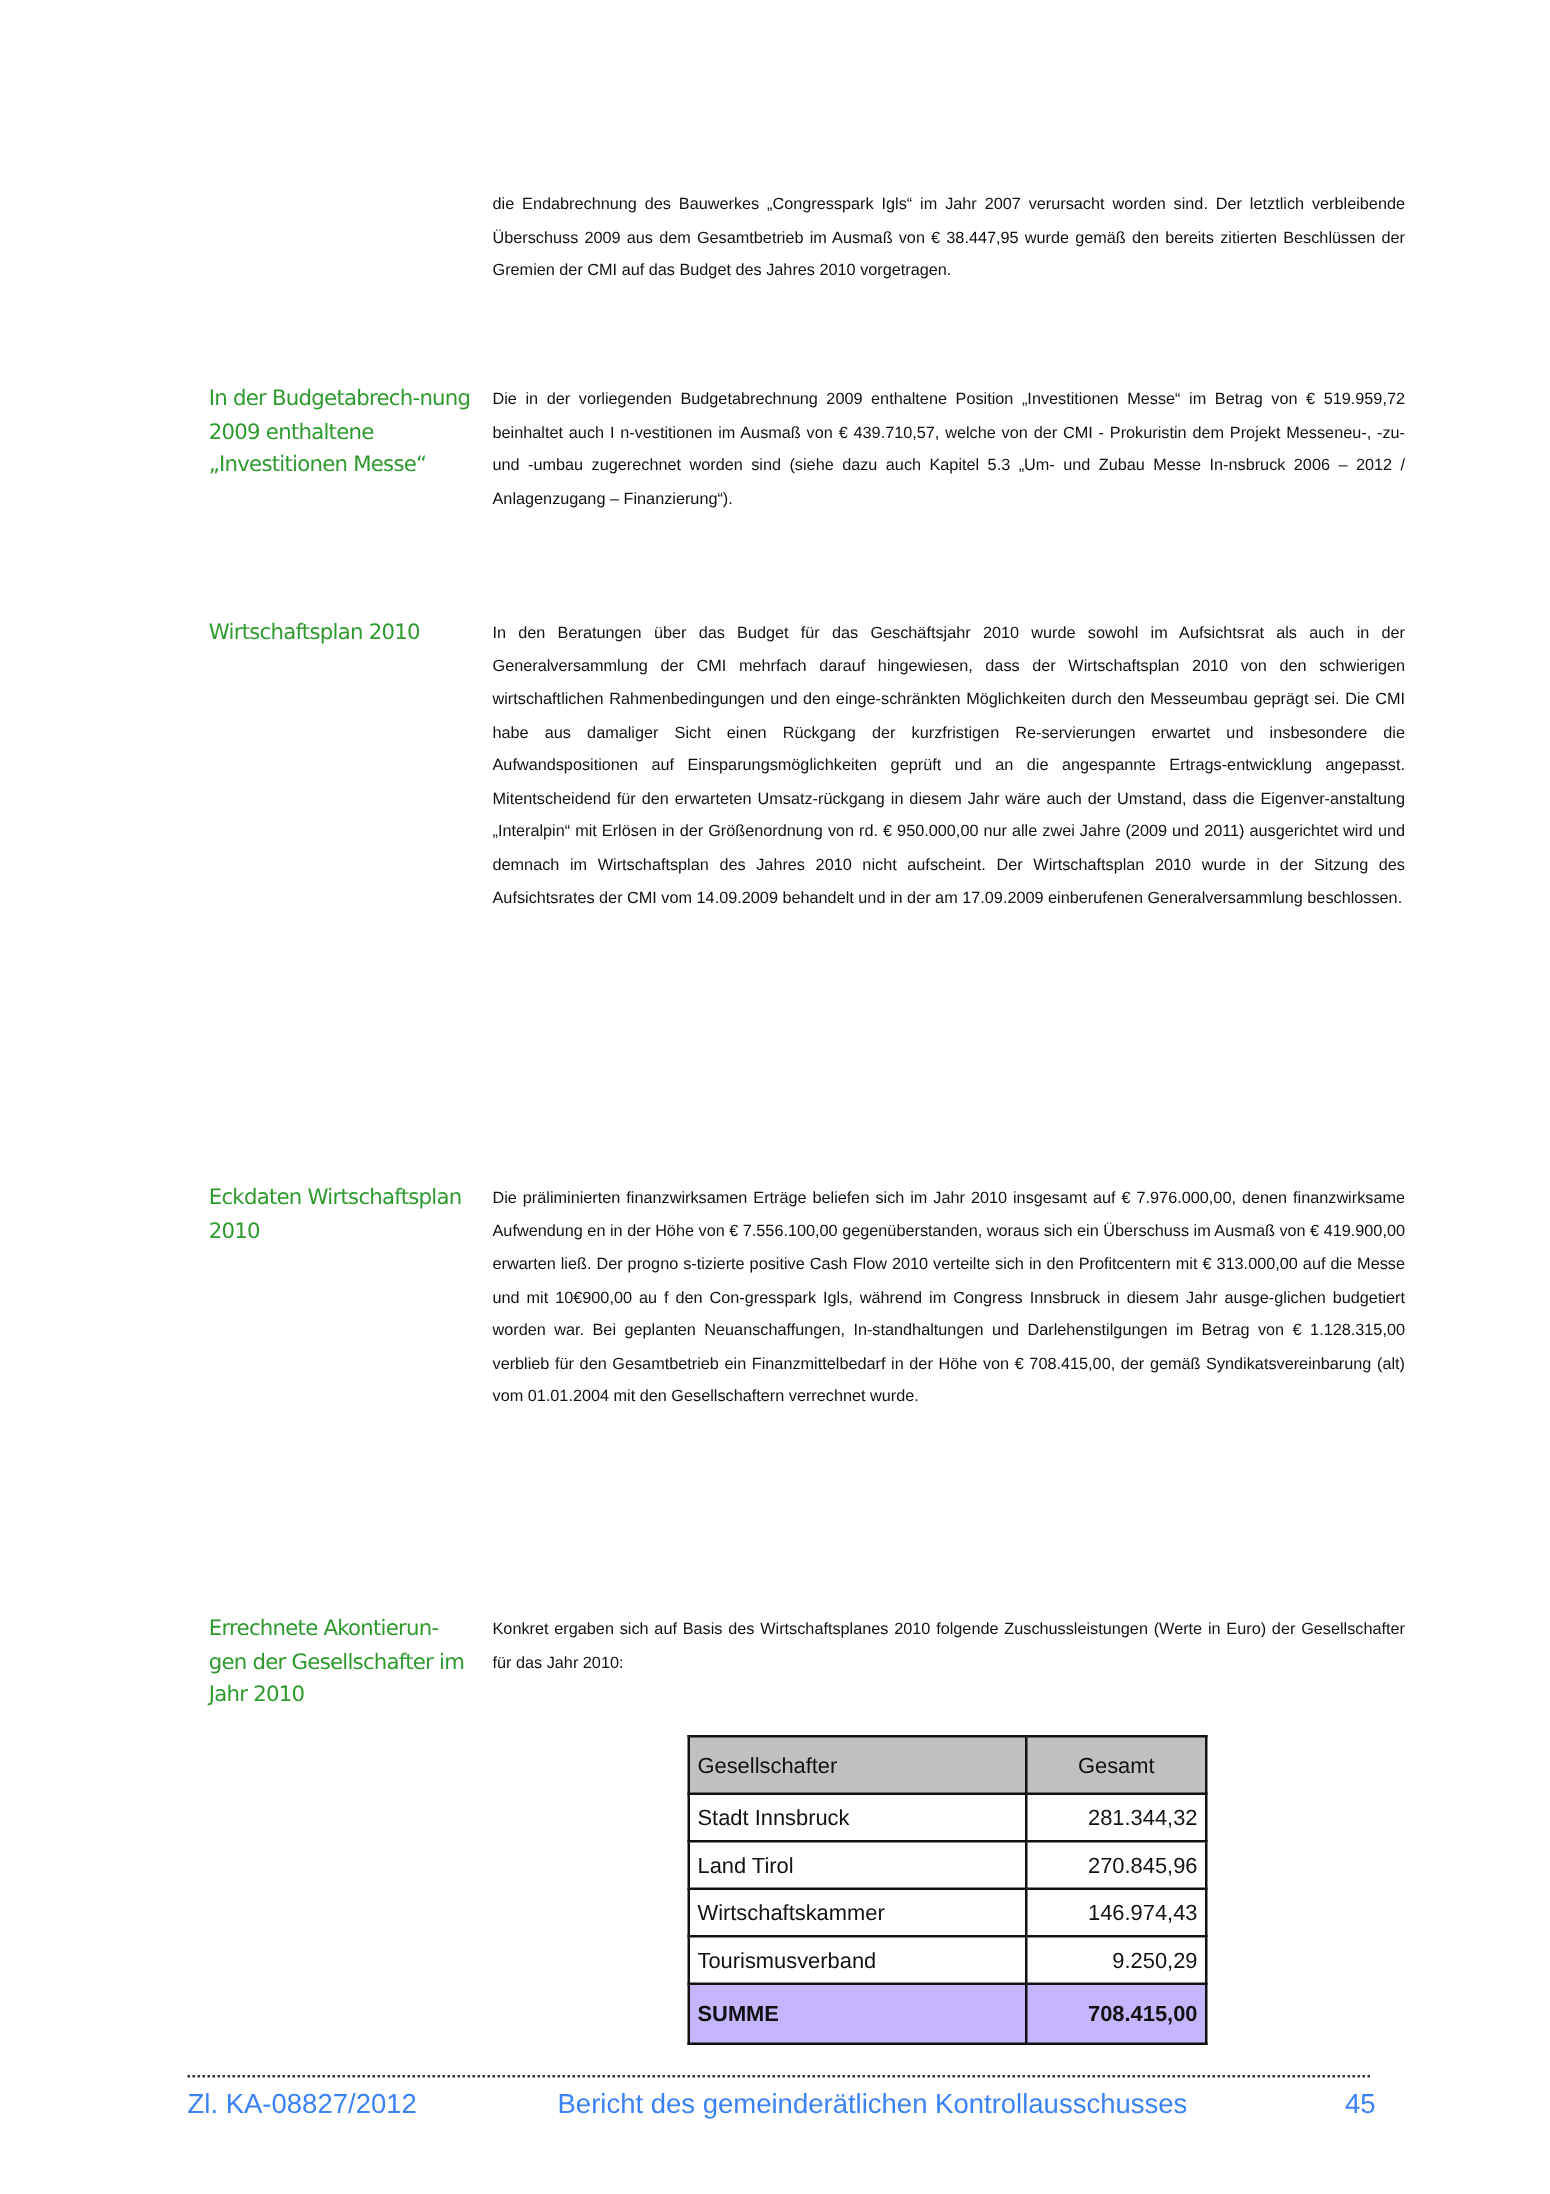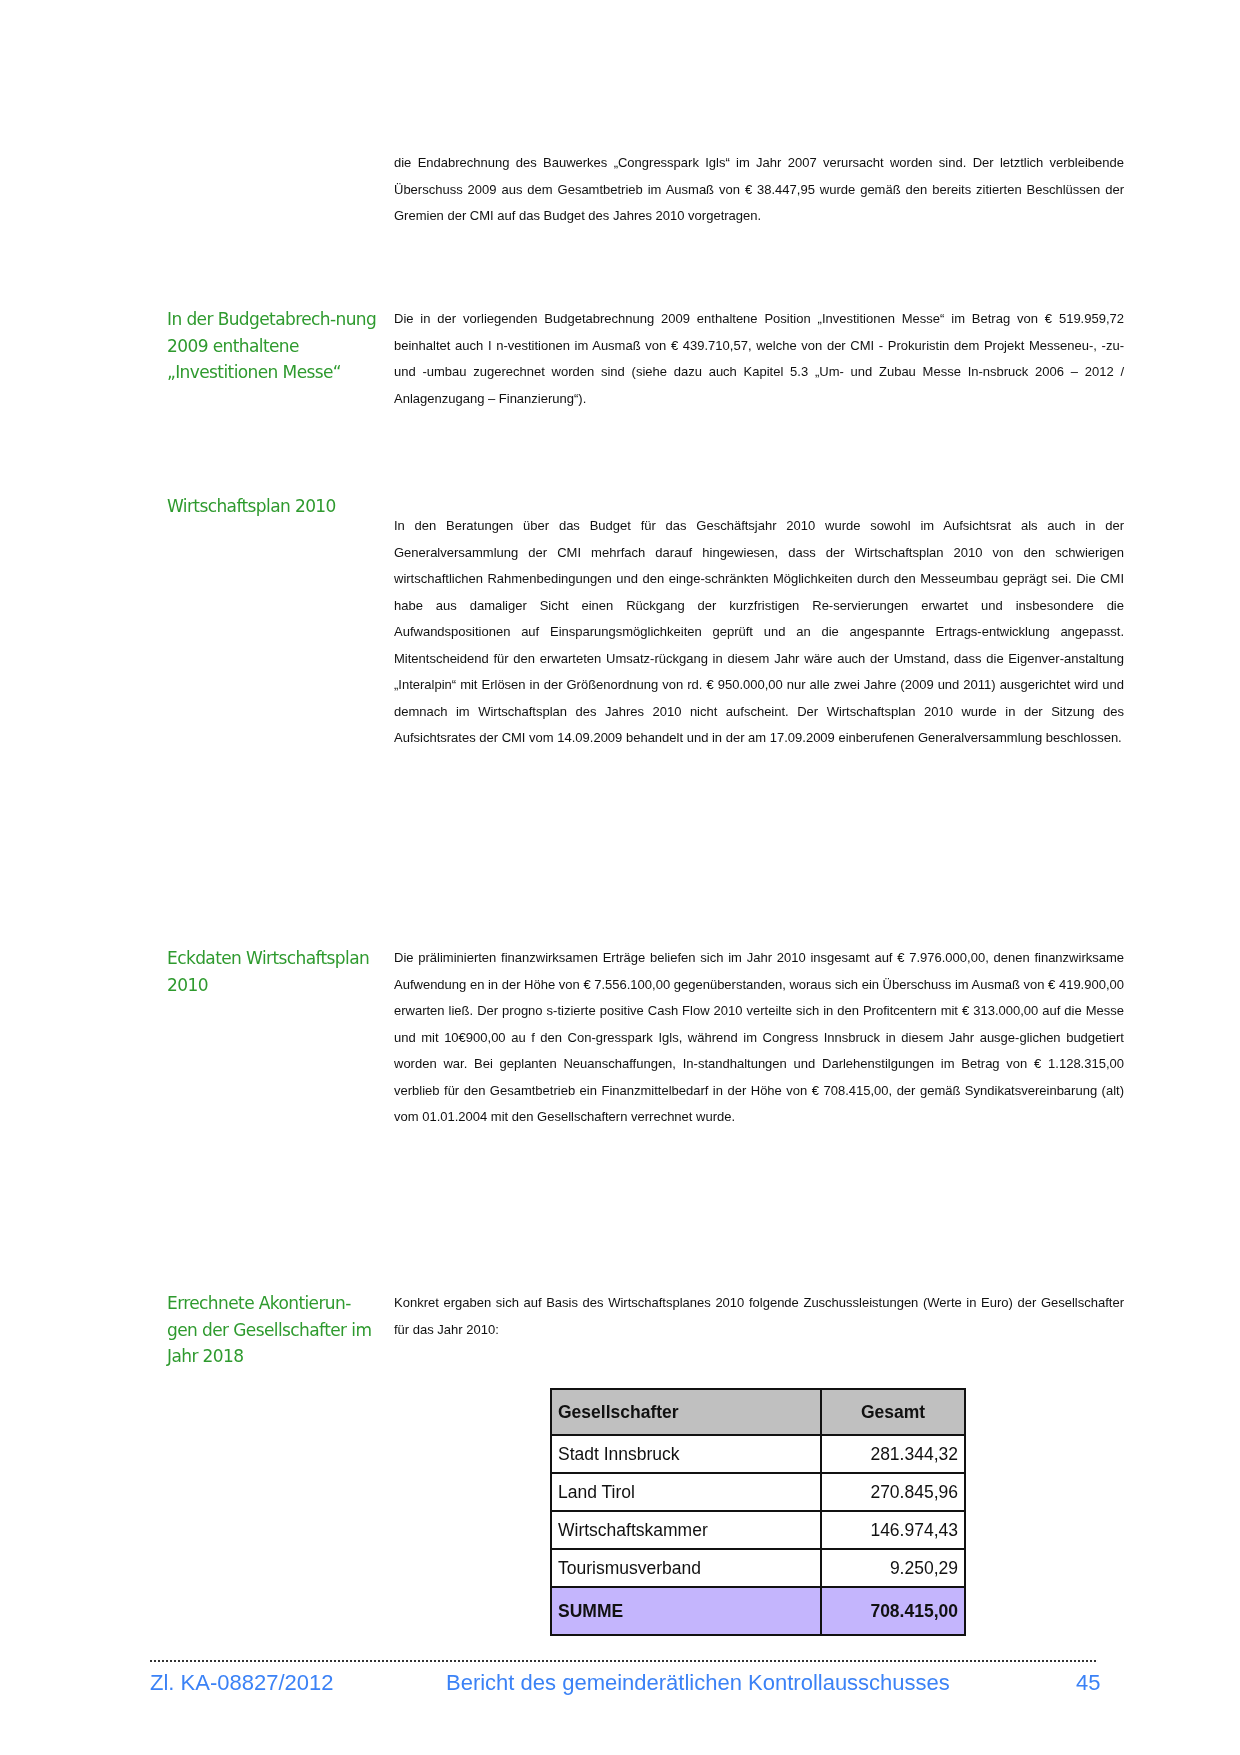--- a/index.html
+++ b/index.html
@@ -7,21 +7,21 @@
          font-family: "Liberation Sans", sans-serif; color: #111; }
   .side { position: absolute; left: 150px; width: 210px;
           font-family: "DejaVu Sans", sans-serif; font-size: 17px; line-height: 26.5px;
           color: #2e9a2e; letter-spacing: -0.6px; margin-left: 17px; }
   .main { position: absolute; left: 394px; width: 730px;
           font-size: 13px; line-height: 26.5px; text-align: justify; color: #111; }
   .main p { margin: 0; }
   table.zs { position: absolute; left: 550px; top: 1388px; width: 416px;
              border-collapse: collapse; font-size: 17.5px; }
   table.zs td, table.zs th { border: 2.5px solid #111; padding: 0 6px; height: 36px; }
-  table.zs th { background: #c0c0c0; font-weight: bold; height: 44px; }
+  table.zs th { background: #c0c0c0; font-weight: normal; height: 44px; }
   table.zs th.c1 { text-align: left; }
   table.zs th.c2 { text-align: center; width: 130px; }
   table.zs td.num { text-align: right; }
   table.zs tr.sum td { background: #c4b5fd; font-weight: bold; height: 46px; }
   .footer-line { position: absolute; left: 150px; top: 1660px; width: 946px;
                  border-top: 2px dotted #333; }
   .footer { position: absolute; top: 1670px; font-size: 22px; color: #3b82f6; }
 </style>
 </head>
 <body>
@@ -29,30 +29,30 @@
 <div class="main" style="top:150px;">
   <p>die Endabrechnung des Bauwerkes „Congresspark Igls“ im Jahr 2007 verursacht worden sind. Der letztlich verbleibende Überschuss 2009 aus dem Gesamtbetrieb im Ausmaß von € 38.447,95 wurde gemäß den bereits zitierten Beschlüssen der Gremien der CMI auf das Budget des Jahres 2010 vorgetragen.</p>
 </div>
 
 <div class="side" style="top:306px;">In der Budgetabrech-nung 2009 enthaltene „Investitionen Messe“</div>
 <div class="main" style="top:306px;">
   <p>Die in der vorliegenden Budgetabrechnung 2009 enthaltene Position „Investitionen Messe“ im Betrag von € 519.959,72 beinhaltet auch I n-vestitionen im Ausmaß von € 439.710,57, welche von der CMI - Prokuristin dem Projekt Messeneu-, -zu- und -umbau zugerechnet worden sind (siehe dazu auch Kapitel 5.3 „Um- und Zubau Messe In-nsbruck 2006 – 2012 / Anlagenzugang – Finanzierung“).</p>
 </div>
 
 <div class="side" style="top:493px;">Wirtschaftsplan 2010</div>
-<div class="main" style="top:493px;margin-top:20px;">
+<div class="main" style="top:493px;">
   <p>In den Beratungen über das Budget für das Geschäftsjahr 2010 wurde sowohl im Aufsichtsrat als auch in der Generalversammlung der CMI mehrfach darauf hingewiesen, dass der Wirtschaftsplan 2010 von den schwierigen wirtschaftlichen Rahmenbedingungen und den einge-schränkten Möglichkeiten durch den Messeumbau geprägt sei. Die CMI habe aus damaliger Sicht einen Rückgang der kurzfristigen Re-servierungen erwartet und insbesondere die Aufwandspositionen auf Einsparungsmöglichkeiten geprüft und an die angespannte Ertrags-entwicklung angepasst. Mitentscheidend für den erwarteten Umsatz-rückgang in diesem Jahr wäre auch der Umstand, dass die Eigenver-anstaltung „Interalpin“ mit Erlösen in der Größenordnung von rd. € 950.000,00 nur alle zwei Jahre (2009 und 2011) ausgerichtet wird und demnach im Wirtschaftsplan des Jahres 2010 nicht aufscheint. Der Wirtschaftsplan 2010 wurde in der Sitzung des Aufsichtsrates der CMI vom 14.09.2009 behandelt und in der am 17.09.2009 einberufenen Generalversammlung beschlossen.</p>
 </div>
 
 <div class="side" style="top:945px;">Eckdaten Wirtschaftsplan 2010</div>
 <div class="main" style="top:945px;">
   <p>Die präliminierten finanzwirksamen Erträge beliefen sich im Jahr 2010 insgesamt auf € 7.976.000,00, denen finanzwirksame Aufwendung en in der Höhe von € 7.556.100,00 gegenüberstanden, woraus sich ein Überschuss im Ausmaß von € 419.900,00 erwarten ließ. Der progno s-tizierte positive Cash Flow 2010 verteilte sich in den Profitcentern mit € 313.000,00 auf die Messe und mit 10€900,00 au f den Con-gresspark Igls, während im Congress Innsbruck in diesem Jahr ausge-glichen budgetiert worden war. Bei geplanten Neuanschaffungen, In-standhaltungen und Darlehenstilgungen im Betrag von € 1.128.315,00 verblieb für den Gesamtbetrieb ein Finanzmittelbedarf in der Höhe von € 708.415,00, der gemäß Syndikatsvereinbarung (alt) vom 01.01.2004 mit den Gesellschaftern verrechnet wurde.</p>
 </div>
 
-<div class="side" style="top:1290px;">Errechnete Akontierun-gen der Gesellschafter im Jahr 2018</div>
+<div class="side" style="top:1290px;">Errechnete Akontierun-gen der Gesellschafter im Jahr 2010</div>
 <div class="main" style="top:1290px;">
   <p>Konkret ergaben sich auf Basis des Wirtschaftsplanes 2010 folgende Zuschussleistungen (Werte in Euro) der Gesellschafter für das Jahr 2010:</p>
 </div>
 
 <table class="zs">
   <tbody>
       <tr>
     <th class="c1">Gesellschafter</th>
     <th class="c2">Gesamt</th>
   </tr>

